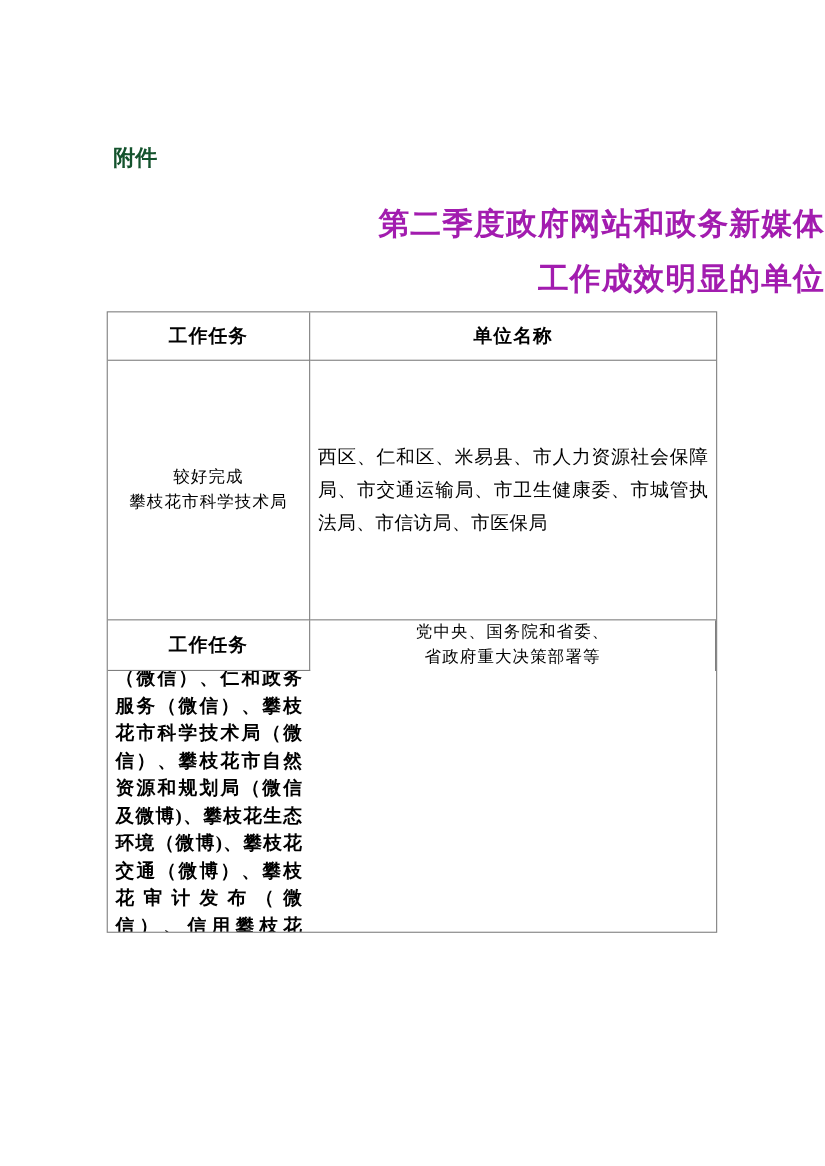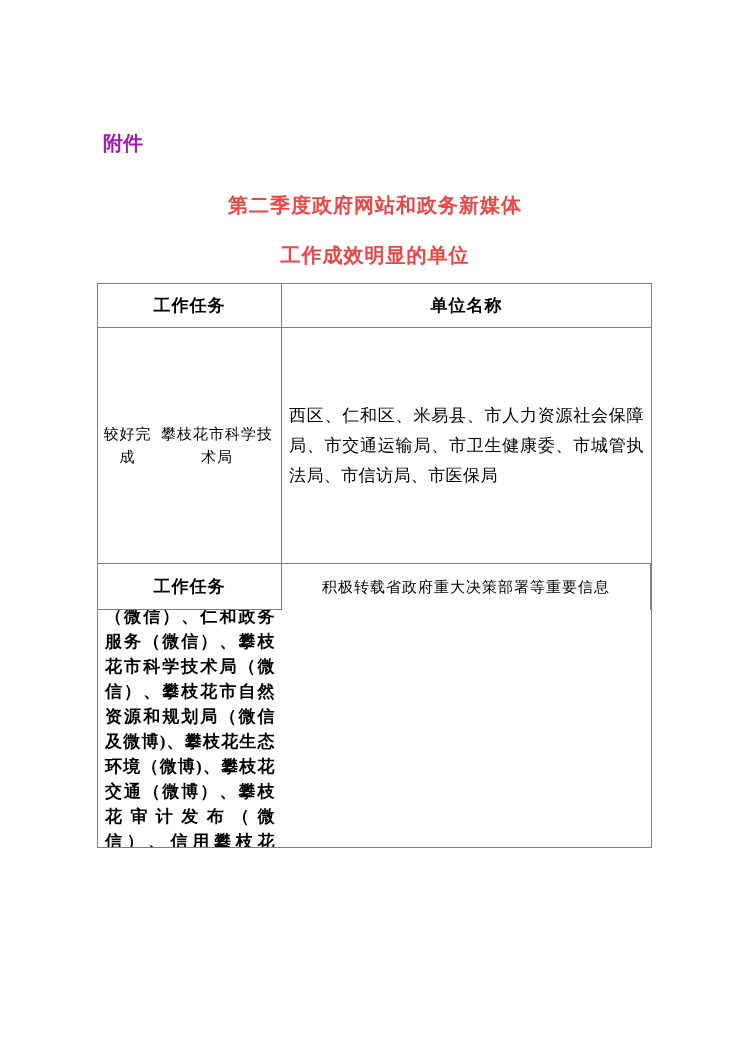--- a/index.html
+++ b/index.html
@@ -16,36 +16,37 @@
     overflow: hidden;
     font-family: "Liberation Serif", serif;
   }
   .attachment {
     position: absolute;
     left: 103px;
     top: 130px;
     font-family: "Liberation Sans", sans-serif;
     font-size: 20px;
     font-weight: 600;
-    color: #a21caf;
+    color: #14532d;
   }
   .title-block {
     position: absolute;
     left: 0;
     right: 0;
     top: 180px;
     text-align: center;
   }
   .title-line {
     font-family: "Liberation Serif", serif;
-    font-size: 20px;
+    font-size: 28px;
     font-weight: bold;
     line-height: 50px;
     letter-spacing: 1px;
-    color: #ef4444;
+    color: #a21caf;
+    text-align: right;
   }
   .doc-table {
     position: absolute;
     left: 97px;
     top: 283px;
     width: 553px;
     display: grid;
     grid-template-columns: 184px 1fr;
     grid-template-rows: 44px 236px 46px 237px;
     border: 1px solid #7f7f7f;
@@ -62,21 +63,21 @@
   .col1 { border-right: 1px solid #7f7f7f; }
   .row-line { border-bottom: 1px solid #7f7f7f; }
   .header-cell {
     font-family: "Liberation Sans", sans-serif;
     font-size: 17px;
     font-weight: bold;
     letter-spacing: 1px;
     text-align: center;
   }
   .task-cell {
-    flex-direction: row;
+    flex-direction: column;
     text-align: center;
     font-size: 15px;
     line-height: 23px;
     letter-spacing: 1px;
     padding: 4px 2px;
   }
   .names-cell {
     padding: 0 7px;
   }
   .names-text {
@@ -112,20 +113,21 @@
       <div>攀枝花市科学技术局</div>
     </div>
     <div class="cell row-line names-cell">
       <p class="names-text names-row1">西区、仁和区、米易县、市人力资源社会保障局、市交通运输局、市卫生健康委、市城管执法局、市信访局、市医保局</p>
     </div>
 
     <div class="cell col1 row-line header-cell">工作任务</div>
 
     <div class="cell col1 task-cell">
       <div>积极转载</div>
+      <div>党中央、国务院和省委、</div>
       <div>省政府重大决策部署等</div>
       <div>重要信息</div>
     </div>
     <div class="cell names-cell">
       <p class="names-text names-row2">仁和区卫生健康局（微信）、仁和政务服务（微信）、攀枝花市科学技术局（微信）、攀枝花市自然资源和规划局（微信及微博)、攀枝花生态环境（微博)、攀枝花交通（微博）、攀枝花审计发布（微信）、信用攀枝花（微信）</p>
     </div>
 
   </div>
 </div>
 

